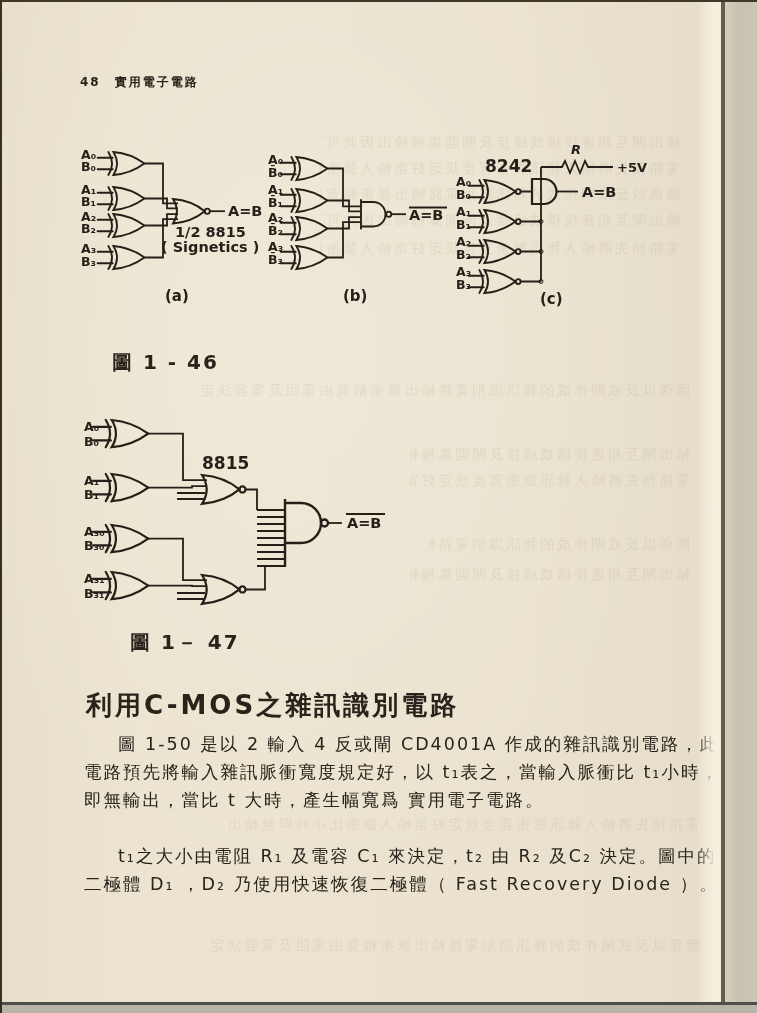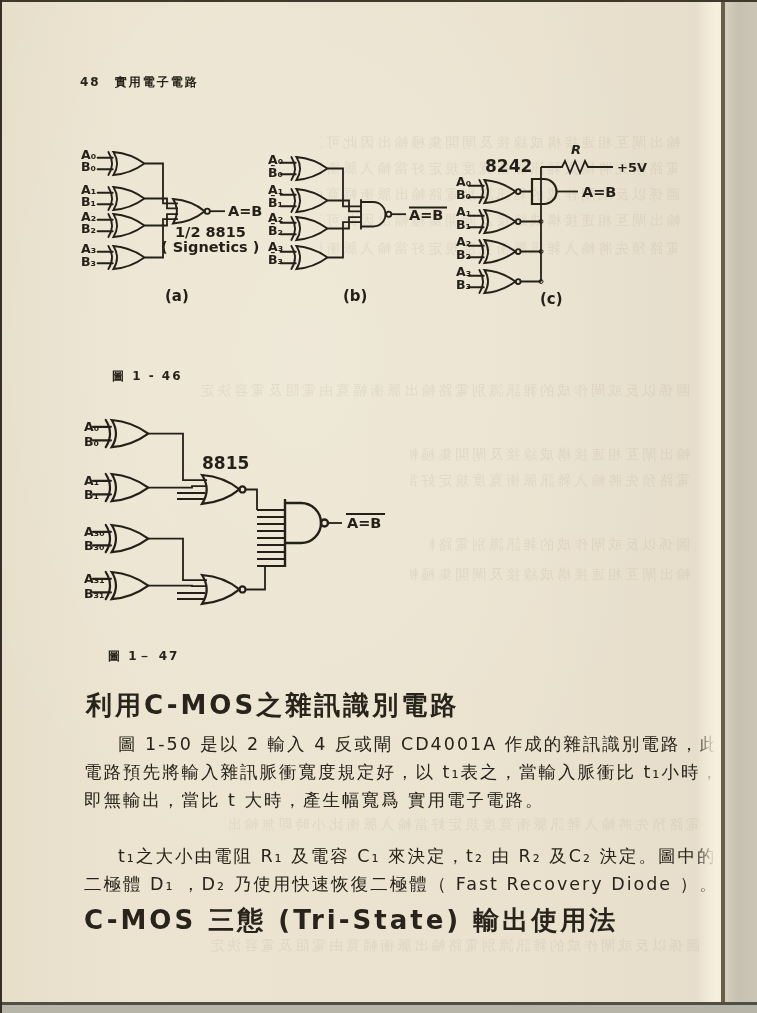--- a/index.html
+++ b/index.html
@@ -32,23 +32,23 @@
   .figsvg path,.figsvg line,.figsvg circle{stroke:#241f18;fill:none;}
   .figsvg text{fill:#241f18;stroke:none;font-family:"DejaVu Sans","Liberation Sans",sans-serif;}
   .lab{font-size:12.5px;font-weight:600;}
   .chip{font-size:17px;font-weight:700;}
   .out{font-size:14.5px;font-weight:600;}
   .tag{font-size:15px;font-weight:700;}
   .rlab{font-size:13px;font-style:italic;font-weight:600;}
   .vcc{font-size:13px;font-weight:600;}
   .dot{fill:#241f18;}
 
-  .figcap{position:absolute;font-size:12px;font-weight:700;letter-spacing:2px;z-index:2;margin-top:19px;}
+  .figcap{position:absolute;font-size:20px;font-weight:700;letter-spacing:2px;z-index:2;}
   .cap146{left:112px;top:349px;}
-  .cap147{left:108px;top:629px;}
+  .cap147{left:130px;top:629px;}
 
   .h1{position:absolute;font-size:26px;font-weight:700;letter-spacing:3px;z-index:2;}
   .heading-noise{left:86px;top:688px;}
   .heading-tristate{left:84px;top:903px;}
 
   .para{position:absolute;z-index:2;font-size:17.5px;line-height:28px;letter-spacing:2px;white-space:nowrap;}
   .para1{left:84px;top:730px;}
   .para2{left:84px;top:842px;}
   .indent{padding-left:34px;}
 
@@ -214,15 +214,14 @@
     <div class="indent">圖 1-50 是以 2 輸入 4 反或閘 CD4001A  作成的雜訊識別電路，此</div>
     <div>電路預先將輸入雜訊脈衝寬度規定好，以 t₁表之，當輸入脈衝比 t₁小時，</div>
     <div>即無輸出，當比 t 大時，產生幅寬爲 實用電子電路。</div>
   </div>
 
   <div class="para para2">
     <div class="indent">t₁之大小由電阻 R₁ 及電容 C₁ 來決定，t₂ 由 R₂ 及C₂ 決定。圖中的</div>
     <div>二極體 D₁ ，D₂ 乃使用快速恢復二極體（ Fast  Recovery  Diode ）。</div>
   </div>
 
-  <div class="h1 heading-tristate">C-MOS 三態 (Tri-State) 輸出使用法</div>
 
 </div>
 
 </body></html>

